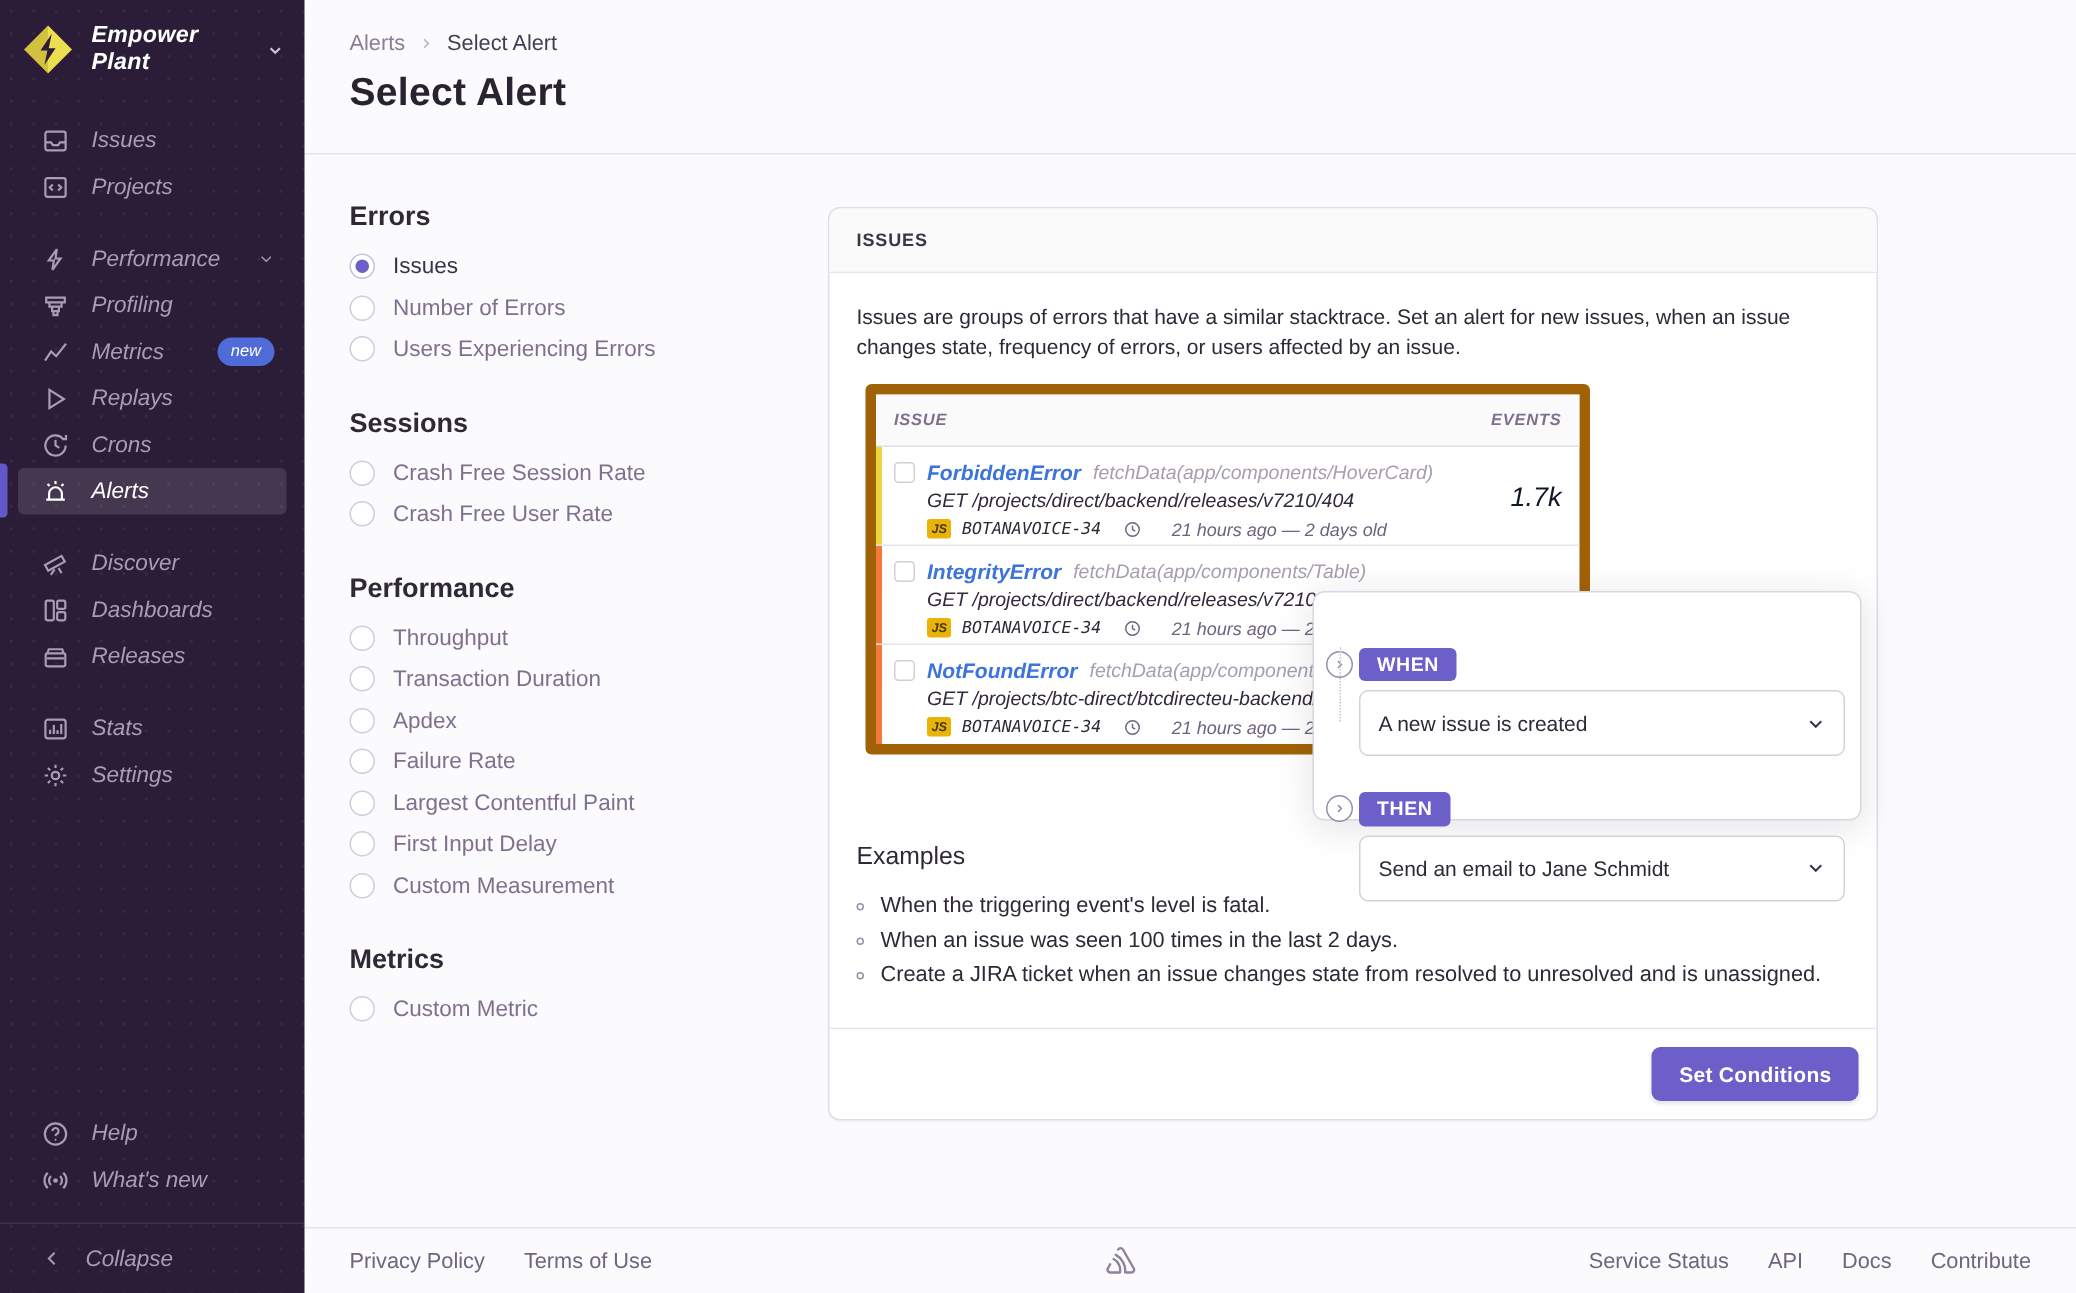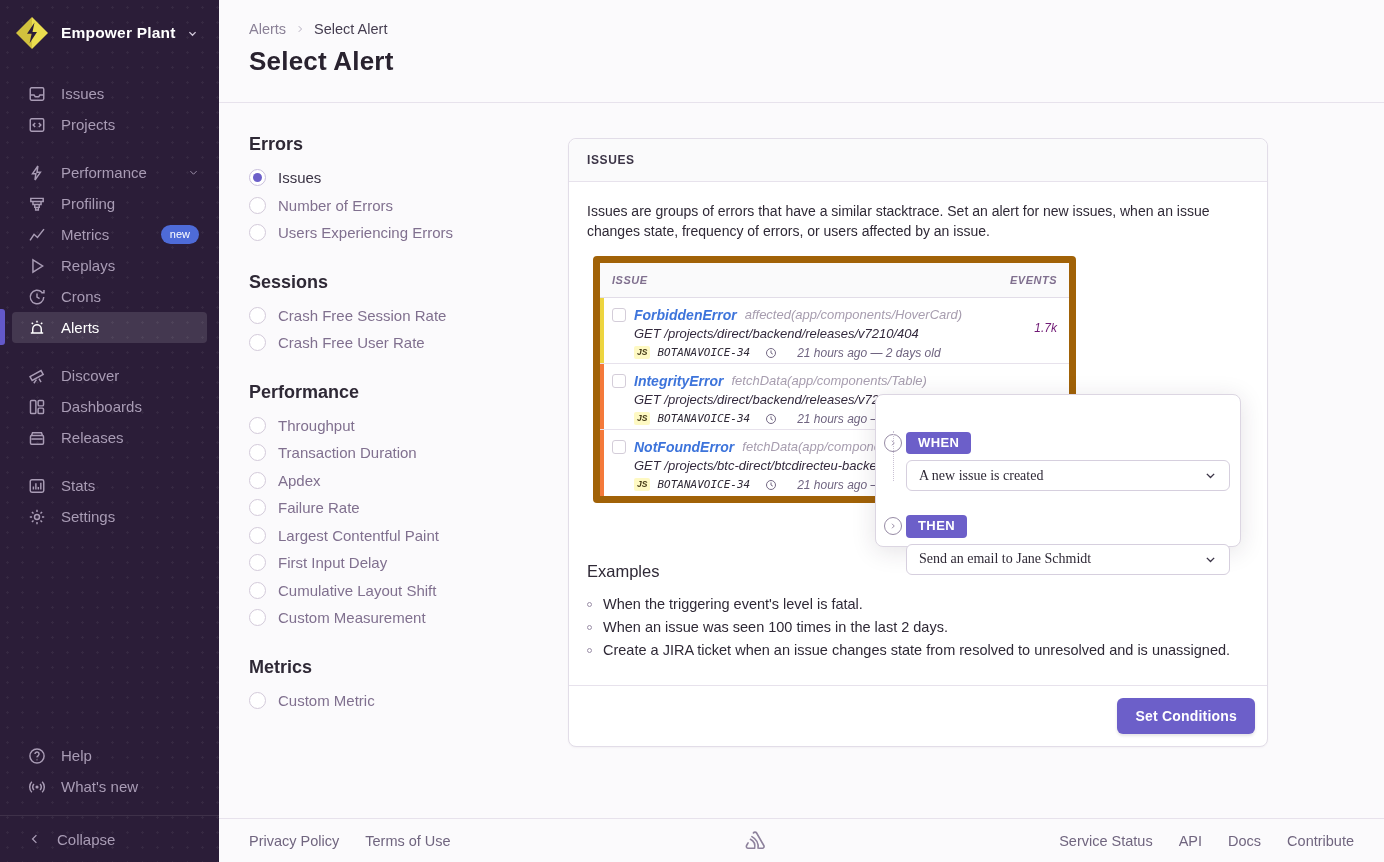--- a/index.html
+++ b/index.html
@@ -8,27 +8,28 @@
     font-family:"Liberation Sans", sans-serif;
     background:#fbfafc;
     color:#2f2936;
     position:relative;
     display:flex;
   }
   svg { display:block; }
 
   
   .sidebar {
-    width:219px; flex-shrink:0; height:862px;
+    width:203px; flex-shrink:0; height:862px;
     background:#2b1d38;
     background-image:radial-gradient(rgba(255,255,255,0.05) 1px, transparent 1.2px);
     background-size:15px 15px;
     color:#a99cb5;
     position:relative;
     font-size:15px;
+    font-style:italic;
   }
   .org-row { display:flex; align-items:center; gap:11px; padding:15px 14px 10px 14px; cursor:pointer; }
   .org-logo svg { width:36px; height:36px; }
   .org-name { color:#ffffff; font-weight:700; font-size:15.5px; letter-spacing:.2px; }
   .org-chevron svg { width:11px; height:11px; stroke:#cfc6d8; }
   .nav { margin:6px 12px 0 12px; }
   .nav-section { margin-top:17px; }
   .nav-item {
     position:relative;
     display:flex; align-items:center; gap:15px;
@@ -106,25 +107,25 @@
   }
   .issue-row { position:relative; height:66px; border-bottom:1px solid #e7e2ec; padding:9px 12px 0 12px; }
   .issue-row:last-child { border-bottom:none; }
   .level-bar { position:absolute; left:0; top:0; bottom:0; width:4px; }
   .ir1 { display:flex; align-items:center; gap:8px; white-space:nowrap; }
   .checkbox { width:14px; height:14px; border:1px solid #d4cdd9; border-radius:3px; background:#fff; flex-shrink:0; cursor:pointer; }
   .issue-name { font-weight:700; font-size:14px; color:#3d74db; cursor:pointer; }
   .issue-tx { font-size:13px; color:#a79daf; }
   .ir2 { margin:3px 0 0 22px; font-size:13px; color:#33293d; white-space:nowrap; }
   .ir3 { margin:5px 0 0 22px; display:flex; align-items:center; gap:7px; white-space:nowrap; }
-  .js-badge { background:#fef9c3; color:#453a16; font-size:8.5px; font-weight:700; padding:2px 3px; border-radius:2px; line-height:1; }
+  .js-badge { background:#eab308; color:#453a16; font-size:8.5px; font-weight:700; padding:2px 3px; border-radius:2px; line-height:1; }
   .short-id { font-family:"DejaVu Sans Mono", monospace; font-size:11px; color:#2f2936; }
   .age { display:flex; align-items:center; gap:20px; font-size:12px; color:#6f6480; margin-left:8px; }
   .age svg { width:12px; height:12px; stroke:#6f6480; fill:none; stroke-width:1.3; }
-  .events-val { position:absolute; right:12px; top:23px; font-size:12px; color:#701a75; }
+  .events-val { position:absolute; right:12px; top:23px; font-size:18px; color:#0f172a; }
 
   .examples { margin-top:59px; }
   .examples-heading { font-size:16.5px; color:#2f2936; font-weight:400; }
   .examples-list { list-style:none; margin-top:12px; }
   .examples-list li { display:flex; align-items:center; gap:11px; font-size:14.5px; color:#2f2936; height:23px; }
   .bullet { width:5px; height:5px; border:1px solid #9b8fa8; border-radius:50%; flex-shrink:0; }
 
   .panel-footer {
     margin-top:23px; border-top:1px solid #e7e2ec;
     display:flex; justify-content:flex-end;
@@ -151,24 +152,24 @@
     width:18px; height:18px; border-radius:50%;
     border:1px solid #978ba5; background:#fff;
     display:flex; align-items:center; justify-content:center; flex-shrink:0;
   }
   .flow-circle svg { width:8px; height:8px; stroke:#978ba5; stroke-width:2; }
   .flow-badge {
     background:#6c5fc9; color:#fff; font-size:13px; font-weight:700;
     letter-spacing:.4px; padding:4px 12px; border-radius:4px; line-height:1.1;
   }
   .dropdown {
-    margin:6px 0 13px 22px; width:324px; height:31px;
+    margin:6px 0 13px 22px; width:324px; height:44px;
     border:1px solid #d6cfde; border-radius:6px; background:#fff;
     display:flex; align-items:center; justify-content:space-between;
-    padding:0 12px; font-size:14px; color:#2f2936; cursor:pointer;font-family:Liberation Serif, serif;
+    padding:0 12px; font-size:14px; color:#2f2936; cursor:pointer;
   }
   .dropdown svg { width:13px; height:13px; stroke:#3c3547; stroke-width:1.7; }
 
   
   .page-footer {
     height:44px; border-top:1px solid #e7e2ec;
     display:flex; align-items:center; padding:0 30px;
   }
   .pf-left, .pf-right { display:flex; align-items:center; gap:26px; }
   .pf-center { flex:1; display:flex; justify-content:center; }
@@ -425,24 +426,20 @@
           <div class="radio-row">
             <span class="radio"></span>
             <span class="radio-label">Largest Contentful Paint</span>
           </div>
           <div class="radio-row">
             <span class="radio"></span>
             <span class="radio-label">First Input Delay</span>
           </div>
           <div class="radio-row">
             <span class="radio"></span>
-            <span class="radio-label">Cumulative Layout Shift</span>
-          </div>
-          <div class="radio-row">
-            <span class="radio"></span>
             <span class="radio-label">Custom Measurement</span>
           </div>
         </div>
         <div class="group">
           <div class="group-heading">Metrics</div>
           <div class="radio-row">
             <span class="radio"></span>
             <span class="radio-label">Custom Metric</span>
           </div>
         </div>
@@ -458,21 +455,21 @@
             <div class="it-head">
               <span>ISSUE</span>
               <span>EVENTS</span>
             </div>
             <div id="issue-rows">
                 <div class="issue-row">
                   <span class="level-bar" style="background: rgb(237, 213, 63);"></span>
                   <div class="ir1">
                     <span class="checkbox"></span>
                     <span class="issue-name">ForbiddenError</span>
-                    <span class="issue-tx">affected(app/components/HoverCard)</span>
+                    <span class="issue-tx">fetchData(app/components/HoverCard)</span>
                   </div>
                   <div class="ir2">GET /projects/direct/backend/releases/v7210/404</div>
                   <div class="ir3">
                     <span class="js-badge">JS</span>
                     <span class="short-id">BOTANAVOICE-34</span>
                     <span class="age">
                       <span class="ni">
                         <svg viewBox="0 0 16 16" fill="none" stroke="currentColor">
                           <circle cx="8" cy="8" r="6"></circle>
                           <path d="M8 4.6V8l2.4 1.5"></path>

